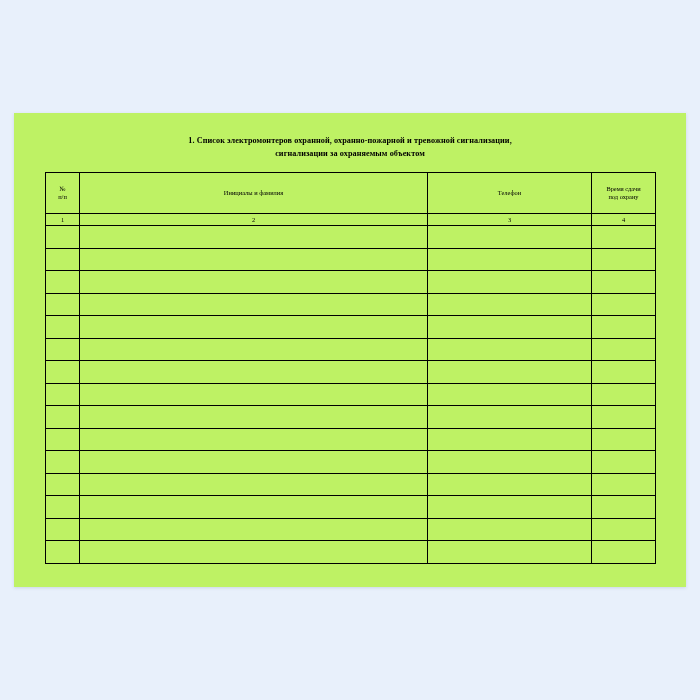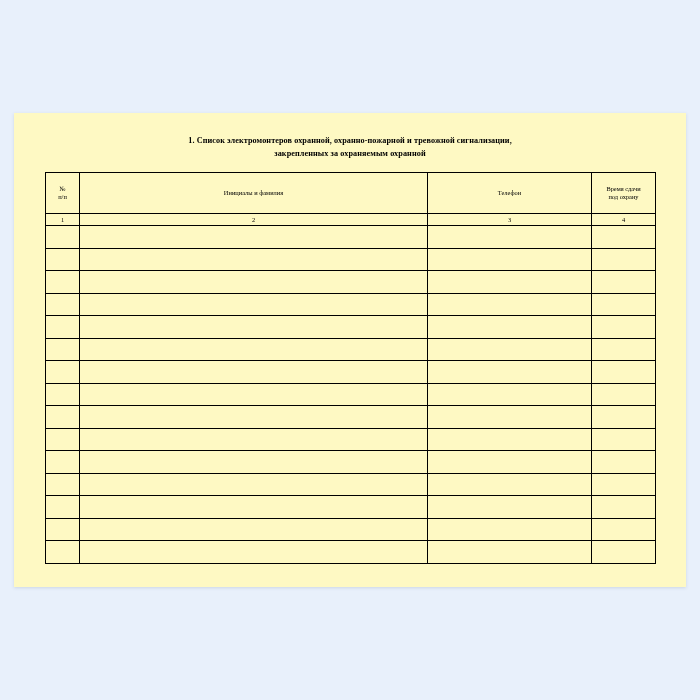--- a/index.html
+++ b/index.html
@@ -12,21 +12,21 @@
     background: #e8f0fb;
     font-family: "Liberation Serif", serif;
     overflow: hidden;
   }
   .page-wrap {
     position: absolute;
     left: 14px;
     top: 113px;
     width: 672px;
     height: 474px;
-    background: #fef9c3;
+    background: #bef264;
     box-shadow: 0 1px 3px rgba(80,100,130,0.18);
   }
   .doc-inner {
     position: absolute;
     left: 31px;
     top: 22px;
     width: 610px;
   }
   .doc-title {
     text-align: center;
@@ -80,21 +80,21 @@
   .hdr-time span { display: block; }
 </style>
 </head>
 <body>
 
 <div class="page-wrap">
   <div class="doc-inner">
 
     <div class="doc-title">
       <span class="t-line">1. Список электромонтеров охранной, охранно-пожарной и тревожной сигнализации,</span>
-      <span class="t-line">закрепленных за охраняемым охранной</span>
+      <span class="t-line">сигнализации за охраняемым объектом</span>
     </div>
 
     <table class="reg-table">
       <colgroup>
         <col class="col-num">
         <col class="col-name">
         <col class="col-phone">
         <col class="col-time">
       </colgroup>
       <thead>

